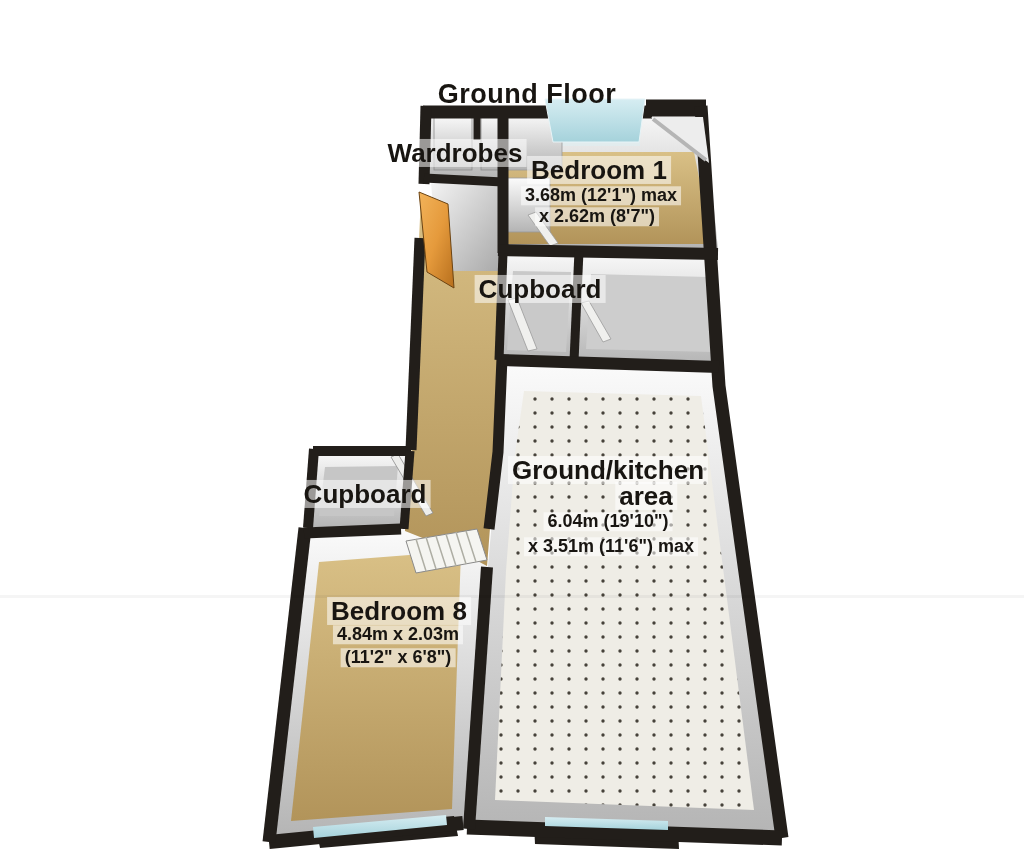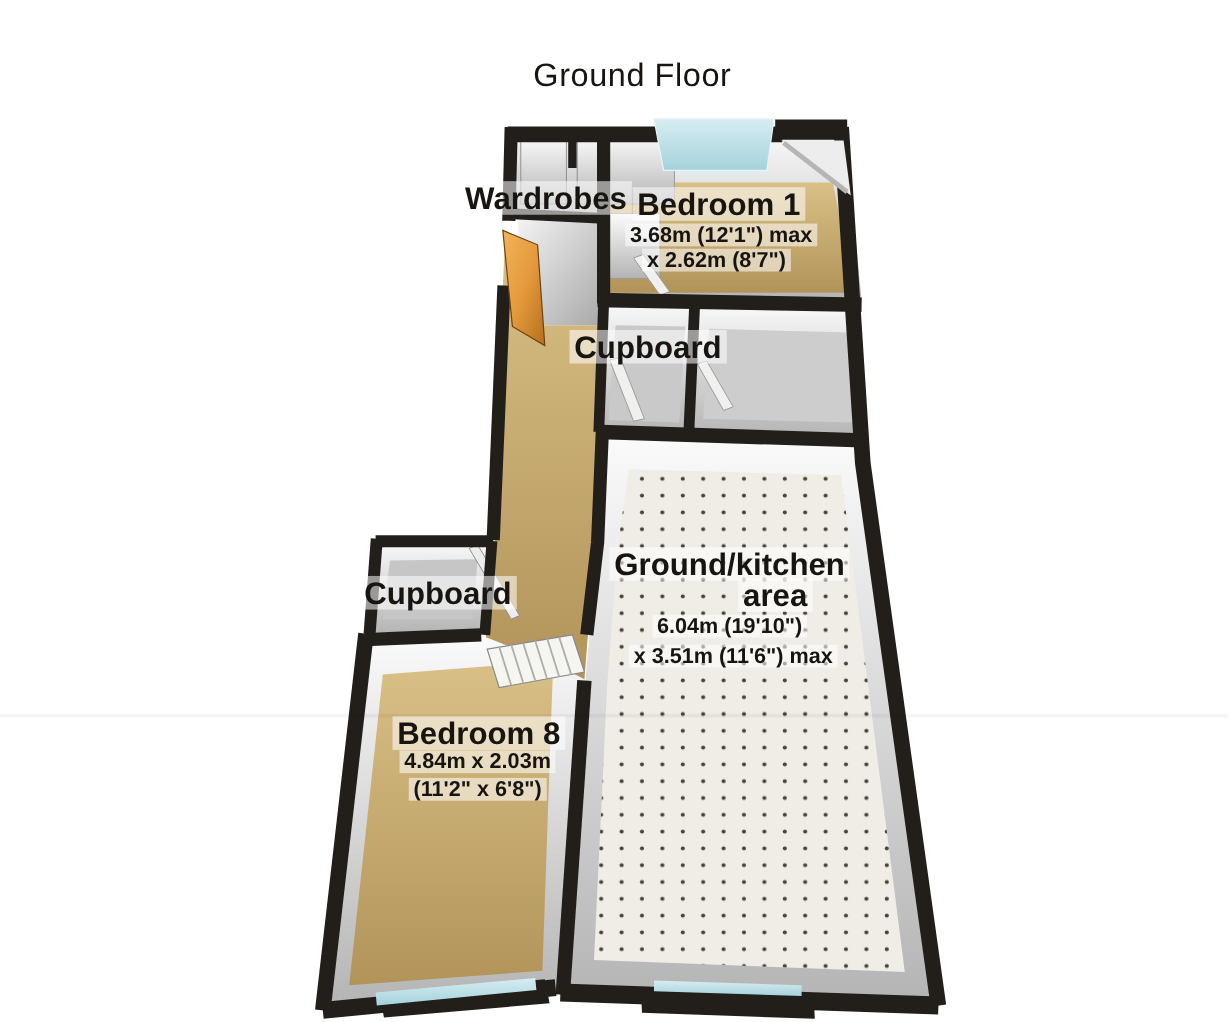--- a/index.html
+++ b/index.html
@@ -2,21 +2,21 @@
 <html style="--wall: #221e1a; --floor-tan: #c9ad6c; --floor-grey: #c9c9c9; --carpet: #efede6; --window: #b8dde3; --door: #e59a3c;"><head>
 <meta charset="utf-8">
 <style>
   html,body{margin:0;padding:0;background:#ffffff;}
   #canvas{position:relative;width:1024px;height:852px;background:#ffffff;overflow:hidden;
           font-family:"Liberation Sans", sans-serif;}
   #plan-svg{position:absolute;left:0;top:0;}
   .wall{stroke:var(--wall,#221e1a);fill:none;stroke-linecap:butt;stroke-linejoin:miter;}
   .lbl{position:absolute;transform:translate(-50%,-50%);white-space:nowrap;color:#181511;
        background:rgba(255,255,255,0.55);padding:0 4px;line-height:1.08;text-align:center;}
-  .lbl.title{background:transparent;font-size:27px;font-weight:400;letter-spacing:.5px;}
+  .lbl.title{background:transparent;font-size:27px;font-weight:700;letter-spacing:.5px;margin-top:32px;}
   .lbl.name{font-size:26px;font-weight:700;}
   .lbl.dim{font-size:18px;font-weight:700;}
 </style>
 </head>
 <body>
 
 <div id="canvas">
 
   <svg id="plan-svg" width="1024" height="852" viewBox="0 0 1024 852">
     <defs>
@@ -112,21 +112,21 @@
     <polygon points="419,192 448,204 454,288 427,272" fill="url(#doorgrad)" stroke="#6b4312" stroke-width="1"></polygon>
     <g>
       <polygon points="406,541 477,529 487,560 416,573" fill="#f5f5f1" stroke="#8a8a8a" stroke-width="1"></polygon>
       <path d="M 416,539 L 426,571 M 426,537 L 436,569 M 436,536 L 446,567 M 446,534 L 456,566 M 456,532 L 466,564 M 466,531 L 476,562" stroke="#aeaea4" stroke-width="1.5" fill="none"></path>
     </g>
 
     <rect x="0" y="595" width="1024" height="3" fill="#000000" opacity="0.04"></rect>
   </svg>
 
   <div class="lbl title" style="left:527px;top:63px">Ground Floor</div>
-  <div class="lbl name" style="left:455px;top:165px">Wardrobes</div>
+  <div class="lbl name" style="left:455px;top:153px">Wardrobes</div>
   <div class="lbl name" style="left:599px;top:170px">Bedroom 1</div>
   <div class="lbl dim" style="left:601px;top:196px">3.68m (12'1") max</div>
   <div class="lbl dim" style="left:597px;top:217px">x 2.62m (8'7")</div>
   <div class="lbl name" style="left:540px;top:289px">Cupboard</div>
   <div class="lbl name" style="left:608px;top:470px">Ground/kitchen</div>
   <div class="lbl name" style="left:646px;top:496px">area</div>
   <div class="lbl dim" style="left:608px;top:522px">6.04m (19'10")</div>
   <div class="lbl dim" style="left:611px;top:547px">x 3.51m (11'6") max</div>
   <div class="lbl name" style="left:365px;top:494px">Cupboard</div>
   <div class="lbl name" style="left:399px;top:611px">Bedroom 8</div>

